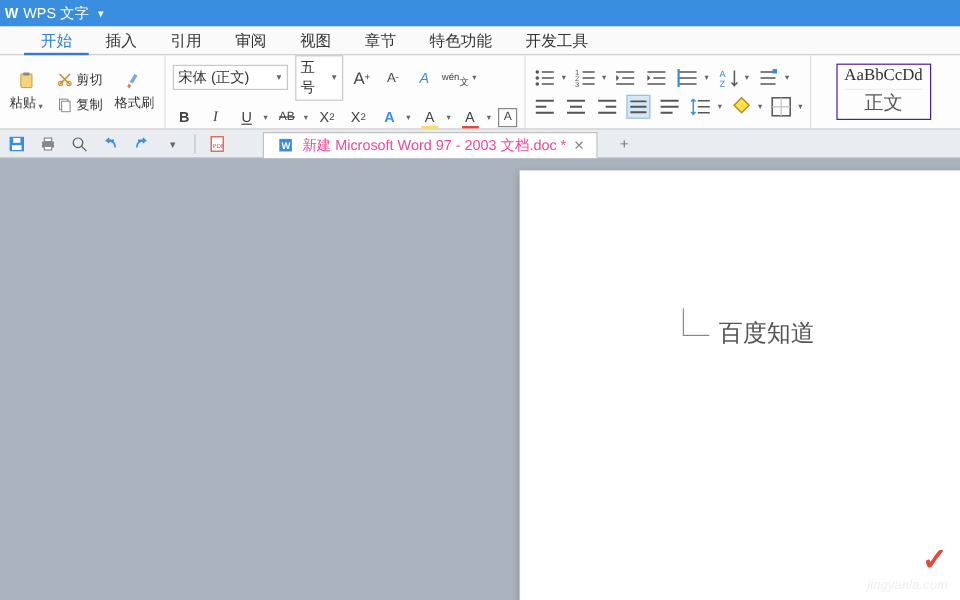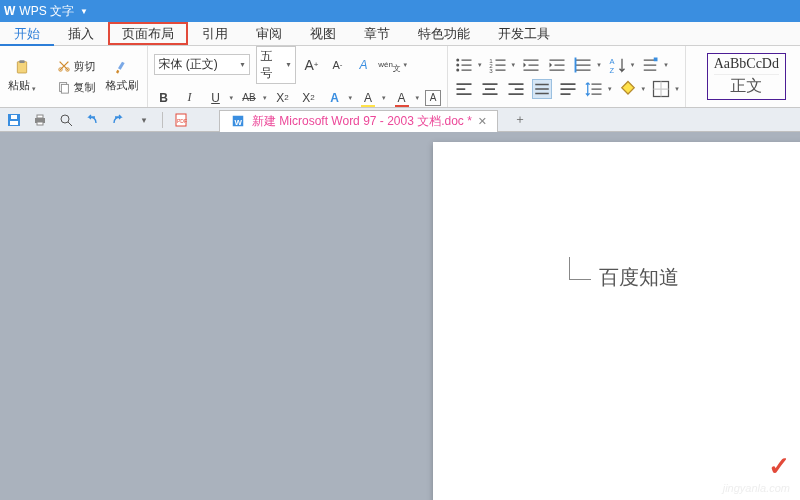--- a/index.html
+++ b/index.html
@@ -3,21 +3,21 @@
 <meta charset="utf-8">
 <style>
 * { box-sizing: border-box; margin: 0; padding: 0; font-family: "Microsoft YaHei", sans-serif; }
 body { background: #aab2bd; width: 800px; height: 500px; overflow: hidden; position: relative; }
 
 .titlebar { background: #3a8ee0; height: 22px; display: flex; align-items: center; padding: 0 4px; color: #fff; font-size: 12px; }
 .titlebar .logo-w { font-weight: bold; margin-right: 4px; }
 .titlebar .app-title { margin-right: 4px; }
 .titlebar .dd { font-size: 8px; margin-left: 2px; }
 
-.menubar { background: #fafafa; height: 24px; display: flex; align-items: stretch; font-size: 13px; color: #333; border-bottom: 1px solid #d0d0d0; }
+.menubar { background: #fafafa; height: 24px; display: flex; align-items: stretch; font-size: 13px; color: #333; border-bottom: 1px solid #d0d0d0; padding-left: 20px; }
 .menubar .menu-item { padding: 0 14px; display: flex; align-items: center; cursor: pointer; position: relative; }
 .menubar .active { color: #2d7ed8; }
 .menubar .active::after { content: ""; position: absolute; left:0; right:0; bottom:-1px; height:2px; background:#2d7ed8; }
 .menubar .highlighted { border: 2px solid #e24a3a; padding: 0 12px; }
 
 .ribbon { background: #fdfdfd; height: 62px; display: flex; align-items: center; border-bottom: 1px solid #c8c8c8; font-size: 12px; color:#333; }
 .group { display:flex; align-items:center; height:100%; padding: 0 6px; border-right:1px solid #e0e0e0; }
 .vstack { display:flex; flex-direction:column; align-items:center; justify-content:center; gap:2px; }
 .hstack { display:flex; align-items:center; gap:6px; }
 .btn-small { font-size:11px; color:#333; display:flex; align-items:flex-end; gap:2px; cursor:pointer; padding:1px 2px; }
@@ -70,23 +70,20 @@
   <span class="dd">▼</span>
 </div>
 
 <div class="menubar">
   <div class="menu-item active">
       <span>开始</span>
     </div>
   <div class="menu-item">
       <span>插入</span>
     </div>
-  <div class="menu-item highlighted">
-      <span>页面布局</span>
-    </div>
   <div class="menu-item">
       <span>引用</span>
     </div>
   <div class="menu-item">
       <span>审阅</span>
     </div>
   <div class="menu-item">
       <span>视图</span>
     </div>
   <div class="menu-item">
@@ -96,21 +93,21 @@
       <span>特色功能</span>
     </div>
   <div class="menu-item">
       <span>开发工具</span>
     </div>
 </div>
 
 <div class="ribbon">
 
   <div class="group">
-    <div class="vstack" style="margin-right:16px;">
+    <div class="vstack" style="margin-right:6px;">
       <span class="icon paste-icon">
         <svg viewBox="0 0 24 24">
             <rect x="5" y="4" width="14" height="17" rx="1" fill="#f4d47c" stroke="#b68b2e"></rect>
             <rect x="8" y="2" width="8" height="4" rx="1" fill="#888"></rect>
           </svg>
       </span>
       <span class="btn-small">
           <span>粘贴</span>
           <span class="dd">▾</span>
         </span>

